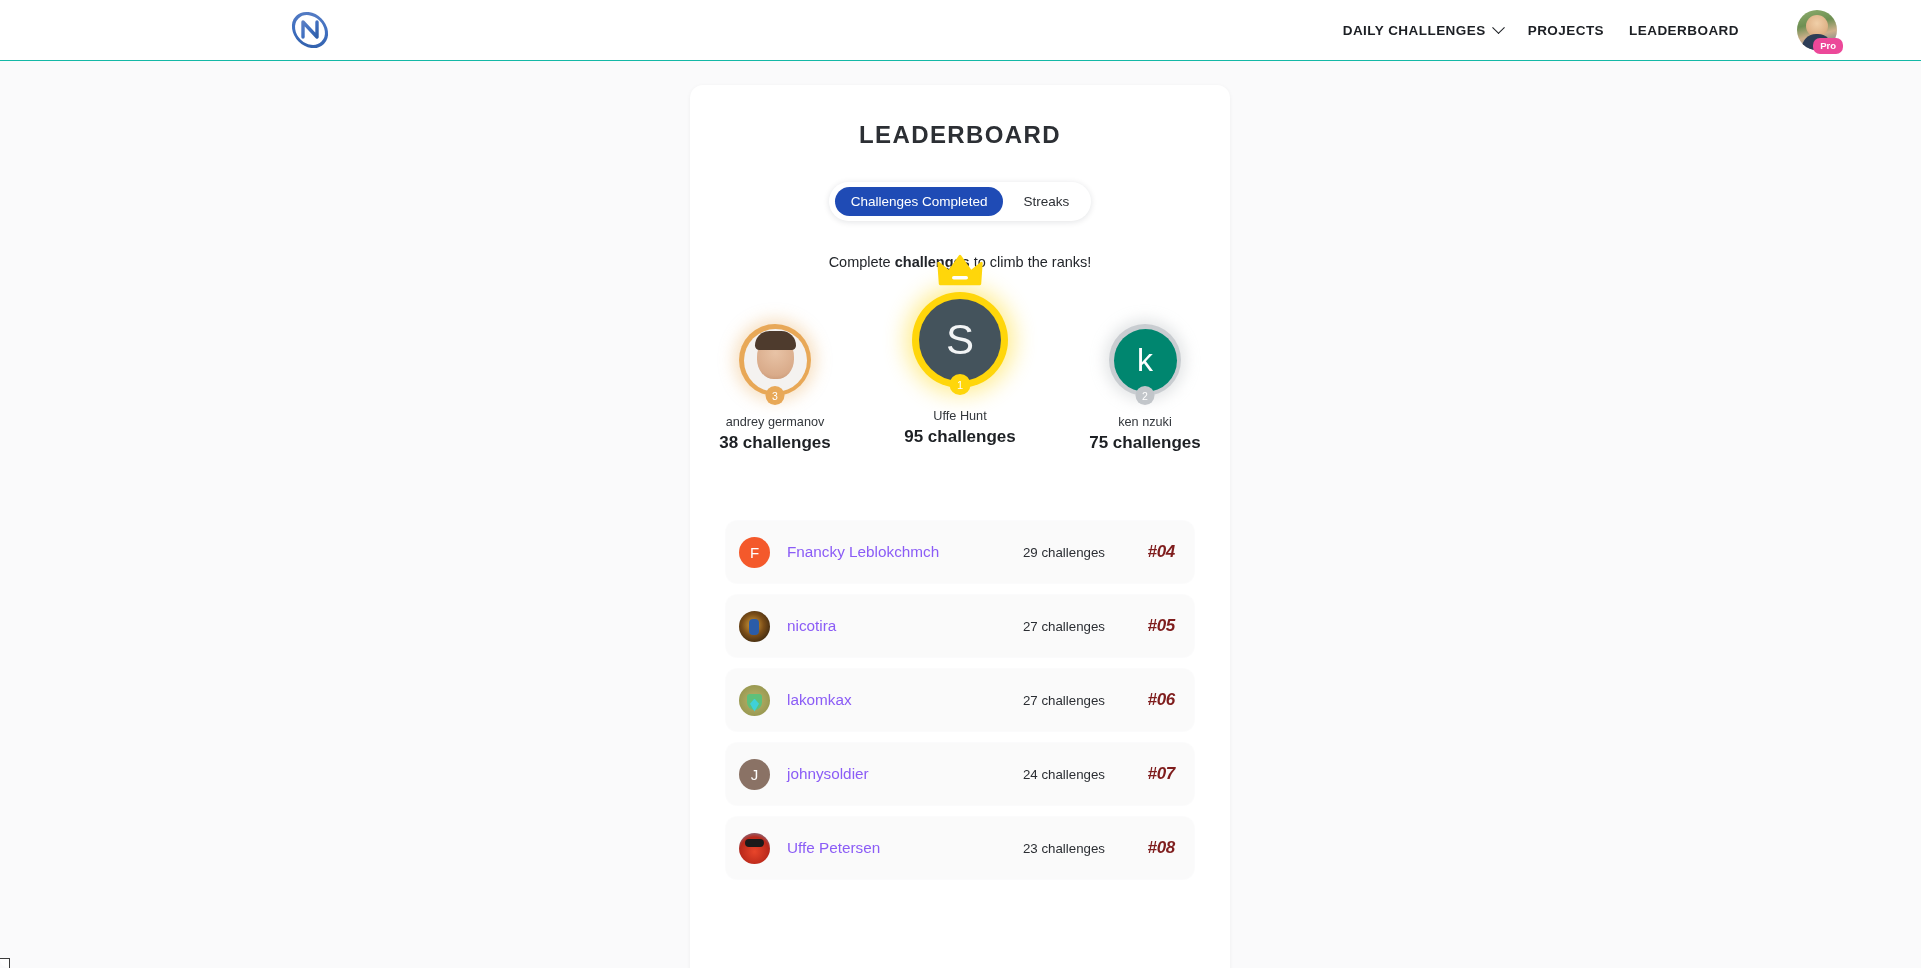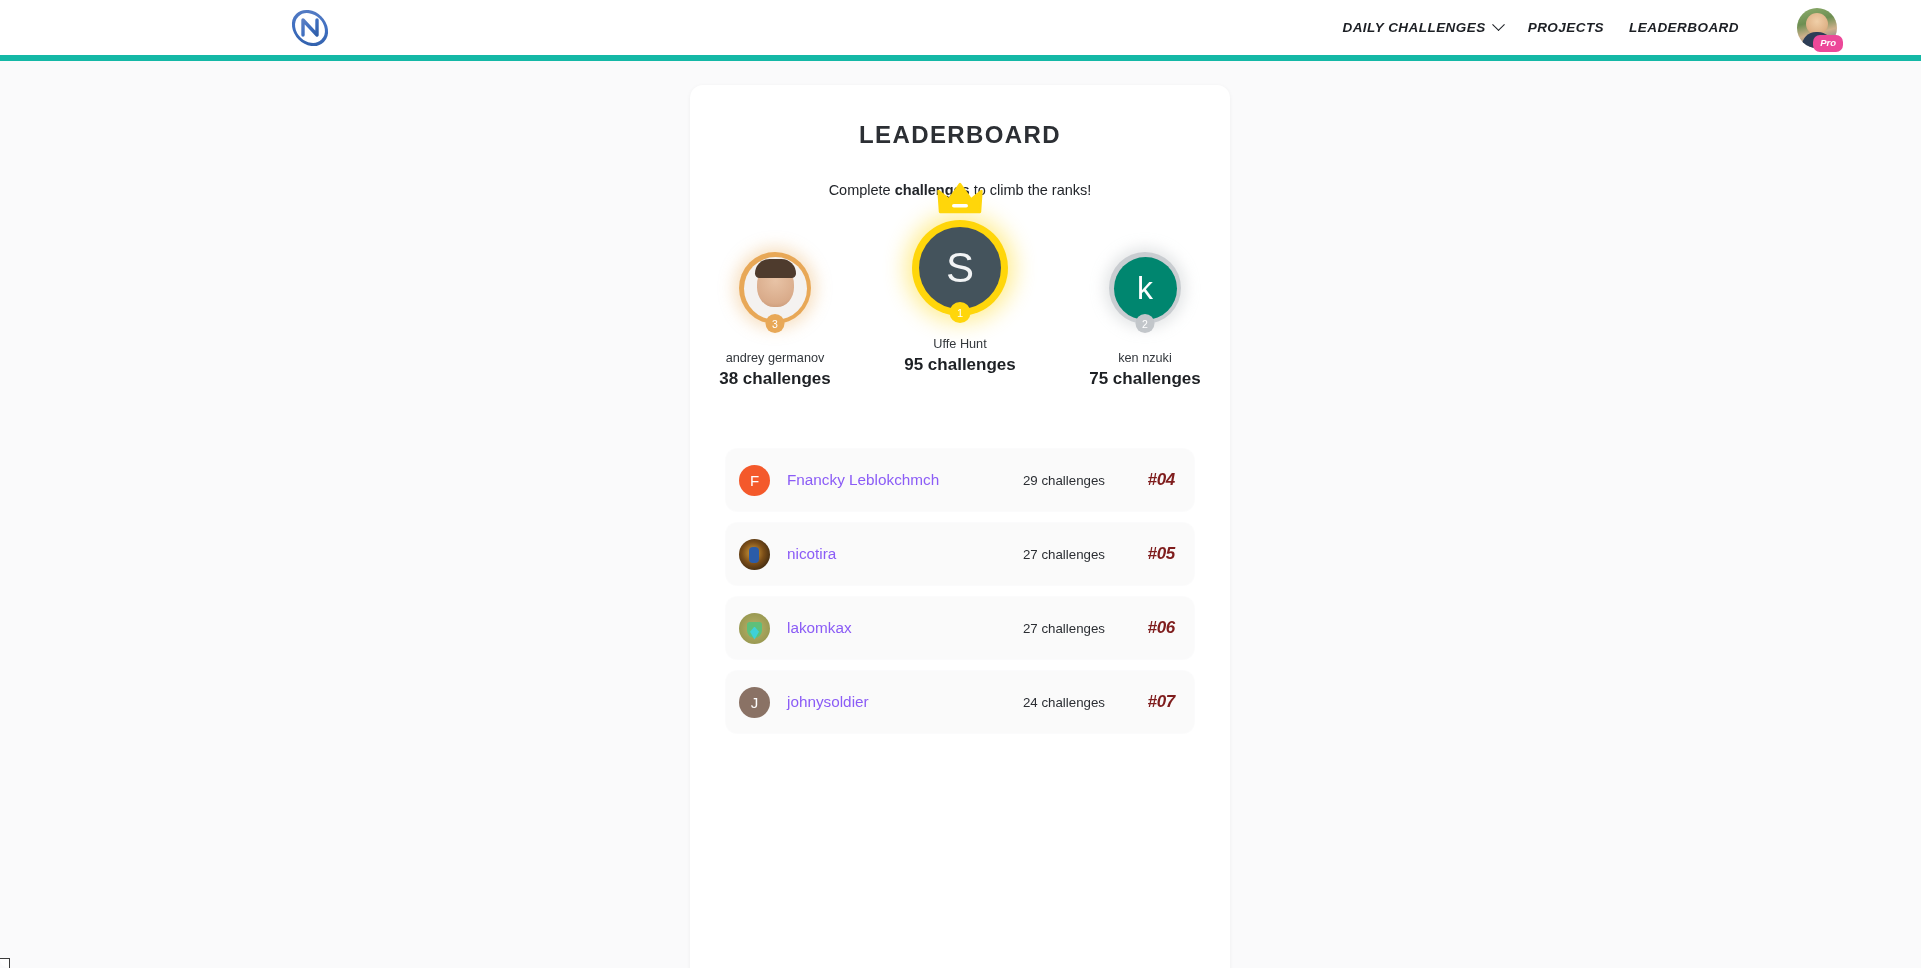--- a/index.html
+++ b/index.html
@@ -14,24 +14,23 @@
   body {
     font-family: "Liberation Sans", sans-serif;
     color: #22252a;
   }
 
   
   .header {
     position: relative;
     height: 61px;
     background: #ffffff;
-    border-bottom: 6px solid #14b8a6;
-    display: flex;
-    align-items: center;
-    font-style: italic;
+    border-bottom: 1px solid #14b8a6;
+    display: flex;
+    align-items: center;
   }
 
   .logo-wrap {
     position: absolute;
     left: 288px;
     top: 50%;
     transform: translateY(-50%);
     width: 44px;
     height: 42px;
     display: flex;
@@ -266,21 +265,21 @@
   .crown {
     position: absolute;
     left: 50%;
     transform: translateX(-50%);
     top: -38px;
     width: 46px;
     height: 33px;
   }
 
   .pod-name {
-    margin-top: 26px;
+    margin-top: 18px;
     font-size: 12.7px;
     color: #33373c;
     line-height: 1.35;
   }
   .pod-score {
     font-size: 17px;
     font-weight: 700;
     color: #1d2024;
     line-height: 1.4;
   }
@@ -421,20 +420,24 @@
 
   </div>
 </div>
 
 <div class="page">
 
   <div class="card">
 
     <div class="page-title">LEADERBOARD</div>
 
+    <div class="tabs-outer">
+      <div class="tab active">Challenges Completed</div>
+      <div class="tab">Streaks</div>
+    </div>
 
     <div class="subtitle">
       <span>Complete </span><b>challenges</b><span> to climb the ranks!</span>
     </div>
 
     <div class="podium">
 
       <div class="pod third">
         <div class="ring">
           <div class="inner"></div>
@@ -491,18 +494,24 @@
         <div class="row-rank">#06</div>
       </div>
 
       <div class="row">
         <div class="row-av" style="background:#8A7265">J</div>
         <div class="row-name">johnysoldier</div>
         <div class="row-score">24 challenges</div>
         <div class="row-rank">#07</div>
       </div>
 
+      <div class="row">
+        <div class="row-av av-photo-uffe"></div>
+        <div class="row-name">Uffe Petersen</div>
+        <div class="row-score">23 challenges</div>
+        <div class="row-rank">#08</div>
+      </div>
 
     </div>
   </div>
 
   <div class="corner-artifact"></div>
 </div>
 
 </body></html>

